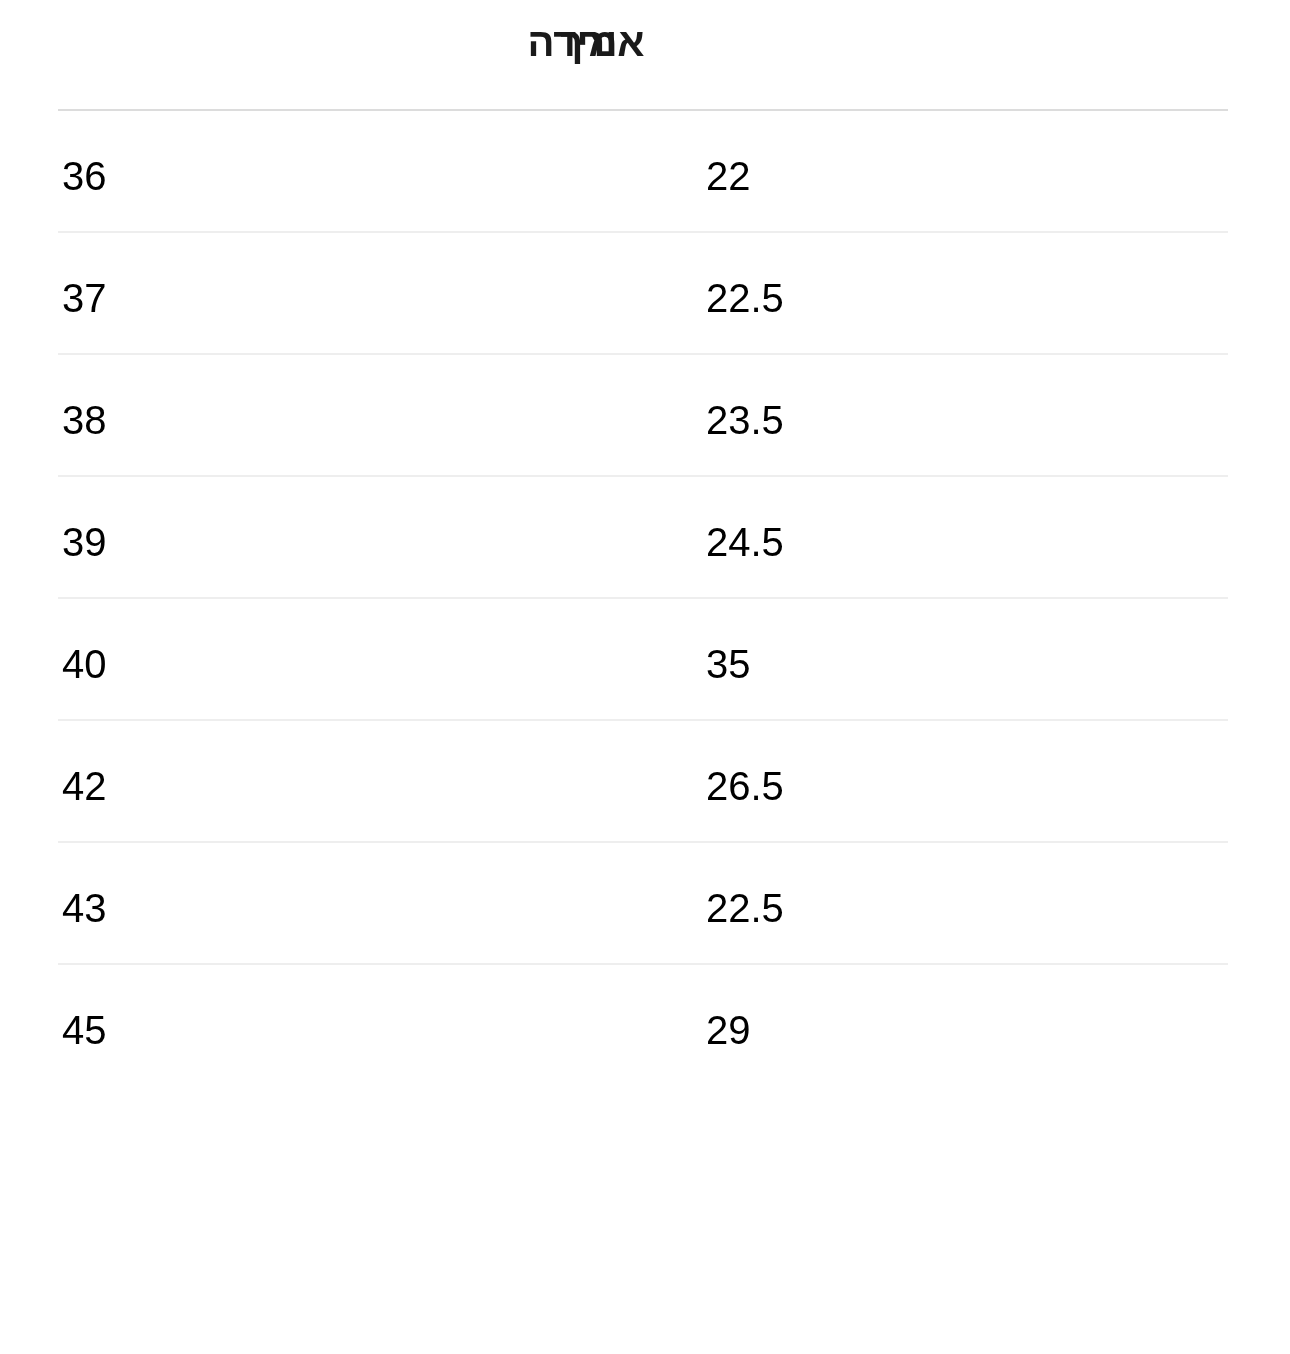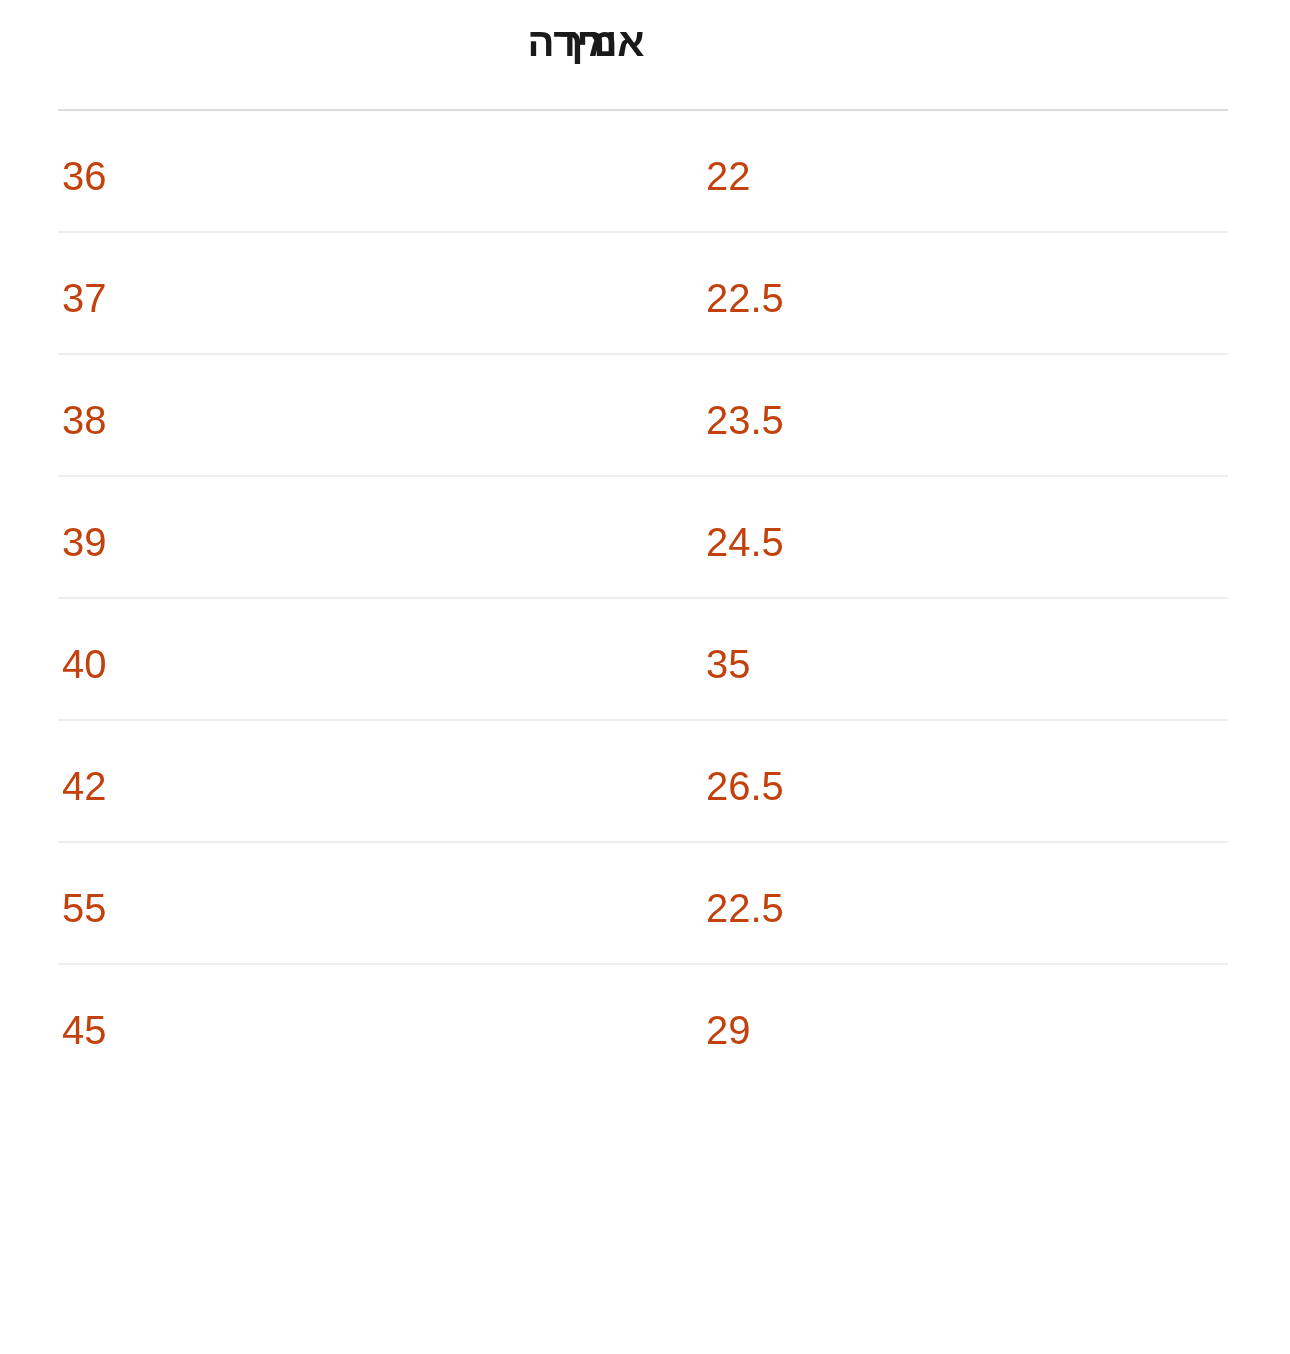--- a/index.html
+++ b/index.html
@@ -83,21 +83,21 @@
     display: none;
   }
   .cell {
     position: absolute;
     top: 41px;
     font-size: 40px;
     font-weight: normal;
     line-height: 48px;
     white-space: nowrap;
     direction: ltr;
-    color: #c2410c;
+    color: #000000;
   }
   .cell.size-cell {
     left: 62px;
   }
   .cell.length-cell {
     left: 663px;
     margin-left: 43px;
   }
 </style>
 </head>
@@ -143,21 +143,21 @@
   </div>
 
 
   <div class="chart-row">
     <div class="cell size-cell">42</div>
     <div class="cell length-cell">26.5</div>
     <div class="row-rule"></div>
   </div>
 
   <div class="chart-row">
-    <div class="cell size-cell">55</div>
+    <div class="cell size-cell">43</div>
     <div class="cell length-cell">22.5</div>
     <div class="row-rule"></div>
   </div>
 
 
   <div class="chart-row">
     <div class="cell size-cell">45</div>
     <div class="cell length-cell">29</div>
 
   </div>

